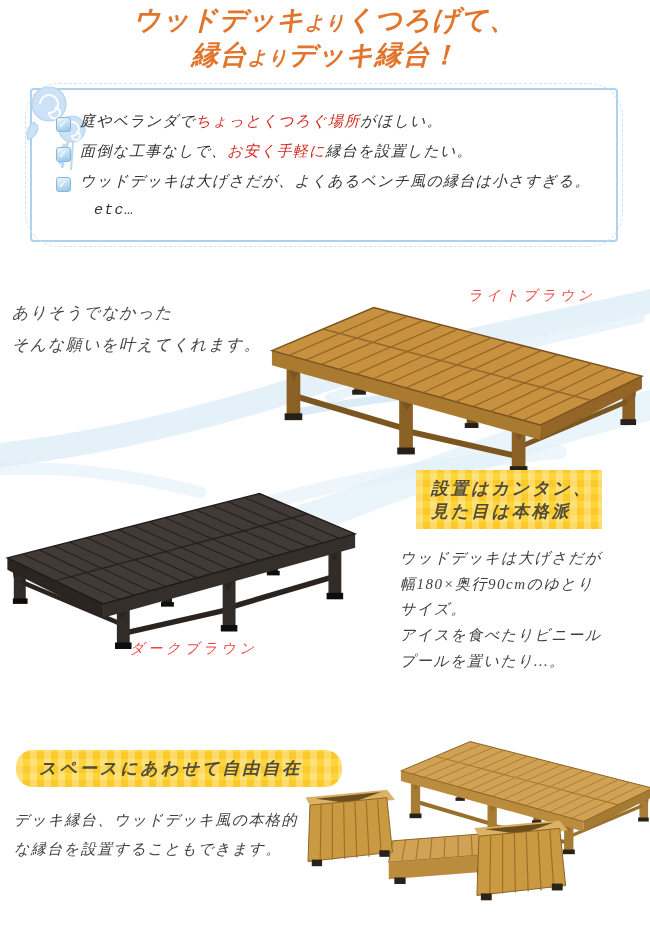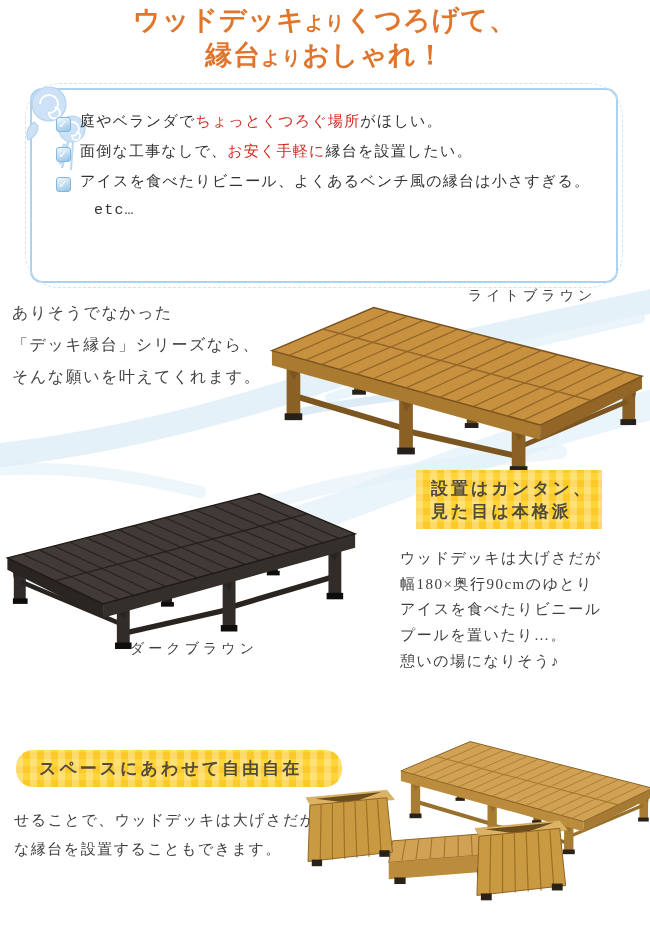--- a/index.html
+++ b/index.html
@@ -1,43 +1,43 @@
 <!DOCTYPE html>
 <html><head>
 <meta charset="utf-8">
 <style>
   html,body{margin:0;padding:0;background:#fff;}
   #page{position:relative;width:650px;height:940px;overflow:hidden;background:#fff;
-        font-family:"Liberation Serif","DejaVu Serif",serif;}
+        font-family:"Liberation Serif","DejaVu Serif",serif;font-style:italic;}
   .abs{position:absolute;}
   
   #watercolor{position:absolute;left:0;top:0;z-index:0;pointer-events:none;}
   .content{position:relative;z-index:1;}
   
   .page-title{left:0;top:4px;width:650px;text-align:center;color:#e1752c;font-weight:bold;
               font-size:27px;line-height:32px;letter-spacing:1px;}
   .page-title .small{font-size:19px;}
   
-  .wish-box{left:30px;top:88px;width:588px;height:195px;border:2px solid #aed2ee;border-radius:12px;
+  .wish-box{left:30px;top:88px;width:588px;height:154px;border:2px solid #aed2ee;border-radius:4px;
             box-sizing:border-box;background:#fff;}
   .wish-box::before{content:"";position:absolute;inset:-7px;border:1px dashed #cfe3f5;border-radius:34px;}
   .wish-list{position:absolute;left:24px;top:22px;font-size:15px;letter-spacing:1.2px;color:#333;}
   .check-item{margin-bottom:10px;white-space:nowrap;}
   .checkbox{display:inline-block;width:15px;height:15px;margin-right:9px;vertical-align:-2px;
             border:1px solid #85b7dc;border-radius:3px;box-sizing:border-box;
             background:linear-gradient(160deg,#e9f4fc 10%,#9ec9e8 90%);
             color:#fff;font-size:11px;line-height:13px;text-align:center;font-weight:bold;
             font-family:"DejaVu Sans",sans-serif;}
   .em-red{color:#d2281e;}
   .etc-line{margin-left:38px;font-size:15px;color:#333;font-family:"Liberation Mono","DejaVu Sans Mono",monospace;}
   .rose-deco{position:absolute;left:-16px;top:-16px;}
   
   .intro-text{left:12px;top:297px;font-size:16px;line-height:32px;letter-spacing:1.5px;color:#444;}
   
-  .color-label{font-size:14px;letter-spacing:4px;color:#404040;}
+  .color-label{font-size:14px;letter-spacing:4px;color:#ef4444;}
   .label-light{left:468px;top:287px;}
   .label-dark{left:130px;top:640px;}
   
   .gingham{background-color:#ffd53c;
     background-image:
       repeating-linear-gradient(90deg,rgba(255,255,255,.30) 0 7px,rgba(255,255,255,0) 7px 14px),
       repeating-linear-gradient(0deg,rgba(243,176,0,.30) 0 7px,rgba(255,255,255,0) 7px 14px);
     color:#514b3a;font-weight:bold;font-size:17px;letter-spacing:3px;box-sizing:border-box;margin-left:16px;}
   .hd1{left:400px;top:470px;width:186px;padding:7px 0 6px 15px;line-height:23px;}
   .hd2{left:0;top:750px;width:326px;padding:8px 0 7px 23px;line-height:22px;border-radius:17px;}
@@ -116,21 +116,21 @@
       <path d="M680 398 C540 430 460 462 360 500 C260 538 150 560 30 572" stroke="#d9ebf7" stroke-width="30" opacity="0.55"></path>
       <path d="M-10 470 C60 466 120 472 200 492" stroke="#dcedf8" stroke-width="12" opacity="0.5"></path>
       <path d="M240 512 C300 492 380 470 560 452" stroke="#e2f0fa" stroke-width="14" opacity="0.6"></path>
     </g>
   </svg>
 
   <div class="content">
 
     <div class="abs page-title">
       <div><span>ウッドデッキ</span><span class="small">より</span><span>くつろげて、</span></div>
-      <div><span>縁台</span><span class="small">より</span><span>おしゃれ！</span></div>
+      <div><span>縁台</span><span class="small">より</span><span>デッキ縁台！</span></div>
     </div>
 
     <div class="abs wish-box">
       <svg class="rose-deco" width="92" height="100" viewBox="0 0 92 100">
         <g stroke="#b5d4ee" stroke-width="1.2">
           <circle cx="33" cy="30" r="17" fill="#cde2f6"></circle>
           <path d="M33 30 m-9 0 a9 9 0 1 1 9 9 a5.5 5.5 0 1 0 5.5 -5.5" stroke="#fff" stroke-width="2" fill="none"></path>
           <circle cx="56" cy="55" r="13" fill="#cde2f6"></circle>
           <path d="M56 55 m-7 0 a7 7 0 1 1 7 7 a4 4 0 1 0 4 -4" stroke="#fff" stroke-width="1.8" fill="none"></path>
           <path d="M18 48 Q8 56 12 66 Q22 62 22 52 Z" fill="#cde2f6"></path>
@@ -140,57 +140,56 @@
         </g>
       </svg>
       <div class="wish-list">
         <div class="check-item">
           <span class="checkbox">✓</span><span>庭やベランダで</span><span class="em-red">ちょっとくつろぐ場所</span><span>がほしい。</span>
         </div>
         <div class="check-item">
           <span class="checkbox">✓</span><span>面倒な工事なしで、</span><span class="em-red">お安く手軽に</span><span>縁台を設置したい。</span>
         </div>
         <div class="check-item">
-          <span class="checkbox">✓</span><span>アイスを食べたりビニール、よくあるベンチ風の縁台は小さすぎる。</span><span class="em-red"></span><span></span>
+          <span class="checkbox">✓</span><span>ウッドデッキは大げさだが、よくあるベンチ風の縁台は小さすぎる。</span><span class="em-red"></span><span></span>
         </div>
         <div class="etc-line">etc…</div>
       </div>
     </div>
 
     <div class="abs intro-text">
       <div>ありそうでなかった</div>
-      <div>「デッキ縁台」シリーズなら、</div>
       <div>そんな願いを叶えてくれます。</div>
     </div>
 
     <svg class="deck-img" style="left:258px;top:288px;--c-top:#c89140;--c-slat:#8f6326;--c-skf:#aa7a31;--c-sks:#936628;--c-leg:#8a6024;--c-legd:#6e4c1d;--c-foot:#26201a;--c-rail:#7c5620;--c-edge:#7a521e;" width="392" height="186" viewBox="0 0 400 190">
       <use href="#deck-shape"></use>
     </svg>
     <div class="abs color-label label-light">ライトブラウン</div>
 
     <svg class="deck-img" style="left:0px;top:475px;--c-top:#413a36;--c-slat:#241f1d;--c-skf:#352f2b;--c-sks:#2b2522;--c-leg:#322c28;--c-legd:#241f1c;--c-foot:#0f0d0b;--c-rail:#2a2421;--c-edge:#1e1a17;" width="368" height="175" viewBox="0 0 400 190">
       <use href="#deck-shape" transform="translate(400,0) scale(-1,1)"></use>
     </svg>
     <div class="abs color-label label-dark">ダークブラウン</div>
 
     <div class="abs gingham hd1">
       <div>設置はカンタン、</div>
       <div>見た目は本格派</div>
     </div>
     <div class="abs body-par par1">
       <div>ウッドデッキは大げさだが</div>
       <div>幅180×奥行90cmのゆとり</div>
+      <div>サイズ。</div>
       <div>アイスを食べたりビニール</div>
       <div>プールを置いたり…。</div>
-      <div>憩いの場になりそう♪</div>
     </div>
 
     <div class="abs gingham hd2">スペースにあわせて自由自在</div>
     <div class="abs body-par par2">
-      <div>せることで、ウッドデッキは大げさだが</div>
+      <div>デッキ縁台、ウッドデッキ風の本格的</div>
       <div>な縁台を設置することもできます。</div>
     </div>
 
     <svg class="deck-img" style="left:302px;top:732px;--c-top:#d2a254;--c-slat:#a1762c;--c-skf:#bb8c3e;--c-sks:#a57a32;--c-leg:#a87d33;--c-legd:#8a6528;--c-foot:#2a2218;--c-rail:#96702c;--c-edge:#8a6124;" width="348" height="183" viewBox="0 0 370 195">
       <use href="#deck-shape" transform="translate(95,-4) scale(0.71)"></use>
 
       <g>
         <polygon points="96,116 198,108 204,130 92,139" fill="#d2a254" stroke="#8a6124" stroke-width="1"></polygon>
         <g stroke="#a1762c" stroke-width="1.2">
           <line x1="110" y1="115" x2="106" y2="137"></line>

